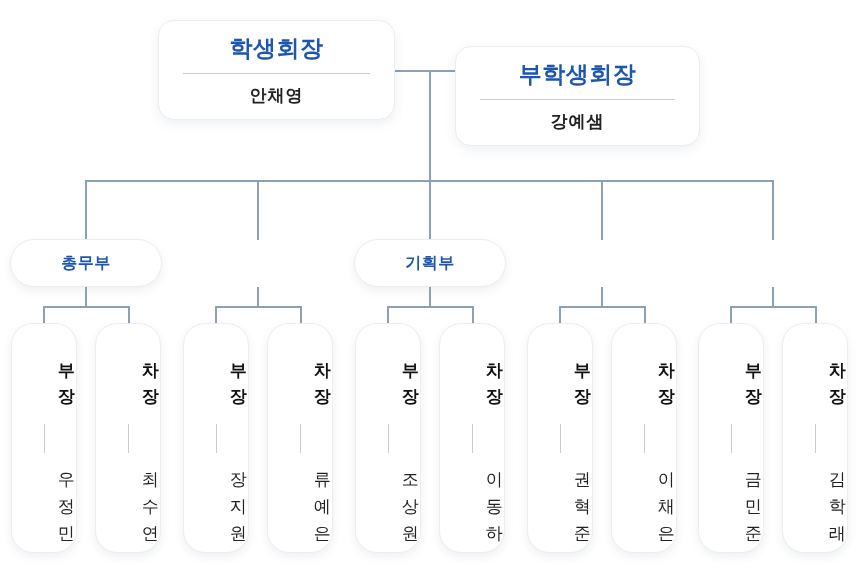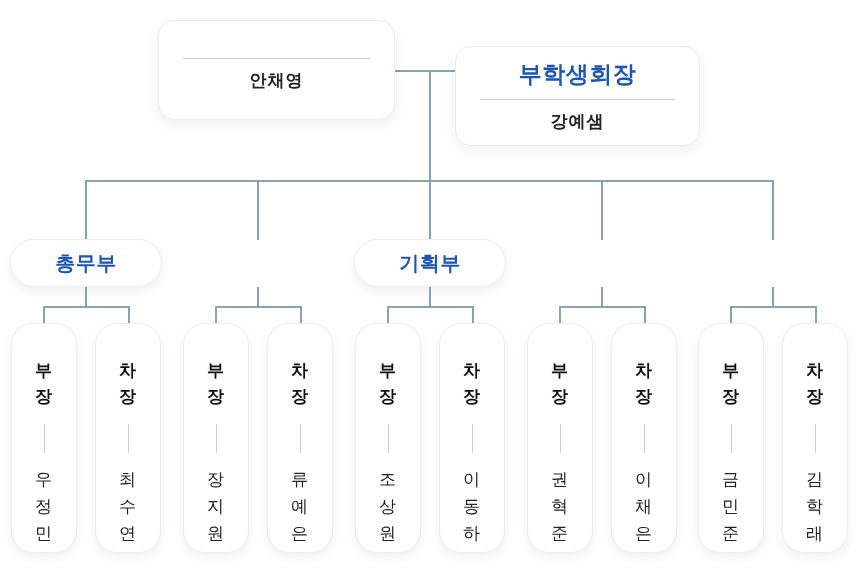--- a/index.html
+++ b/index.html
@@ -38,33 +38,33 @@
   }
   .leader-name{font-size:17px;color:var(--name-text);letter-spacing:1px;font-weight:bold;}
 
   
   .dept-col{position:absolute;width:154px;height:314px;top:239px;}
   .dept-box{
     position:absolute;left:1px;top:0;width:152px;height:48px;
     background:#fff;border:1px solid var(--card-border);border-radius:24px;
     box-shadow:0 4px 10px rgba(40,60,90,.08);
     display:flex;align-items:center;justify-content:center;
-    font-size:20px;font-weight:800;color:var(--accent);letter-spacing:.5px;
+    font-size:16px;font-weight:800;color:var(--accent);letter-spacing:.5px;
   }
   .stem{left:76px;top:48px;height:19px;}
   .branch{left:34px;top:67px;width:86px;}
   .drop-l{left:34px;top:67px;height:17px;}
   .drop-r{left:119px;top:67px;height:17px;}
 
   
   .member-card{
     position:absolute;top:84px;width:66px;height:230px;
     background:#fff;border:1px solid var(--card-border);border-radius:22px;
     box-shadow:0 4px 10px rgba(40,60,90,.08);
-    display:flex;flex-direction:column;align-items:center;
+    display:flex;flex-direction:column;align-items:flex-end;
     padding-top:34px;
   }
   .member-card.first{left:2px;}
   .member-card.second{left:86px;}
   .v-text{
     width:1.1em;word-break:break-all;text-align:center;
   }
   .member-role{
     font-size:17px;font-weight:800;color:#111;line-height:1.55;letter-spacing:1px;
   }
@@ -81,20 +81,21 @@
   <div class="line h" style="left:395px;top:70px;width:60px;"></div>
   <div class="line v" style="left:429px;top:70px;height:110px;"></div>
   <div class="line h" style="left:86px;top:180px;width:687px;"></div>
   <div class="line v" style="left:85px;top:180px;height:60px;"></div>
   <div class="line v" style="left:257px;top:180px;height:60px;"></div>
   <div class="line v" style="left:429px;top:180px;height:60px;"></div>
   <div class="line v" style="left:601px;top:180px;height:60px;"></div>
   <div class="line v" style="left:772px;top:180px;height:60px;"></div>
 
   <div class="leader-card" style="left:158px;top:20px;width:237px;height:100px;">
+    <div class="leader-title">학생회장</div>
     <div class="leader-divider"></div>
     <div class="leader-name">안채영</div>
   </div>
   <div class="leader-card" style="left:455px;top:20px;width:245px;height:100px;margin-top:26px;">
     <div class="leader-title">부학생회장</div>
     <div class="leader-divider"></div>
     <div class="leader-name">강예샘</div>
   </div>
 
   <div class="dept-col" style="left:9px;">

